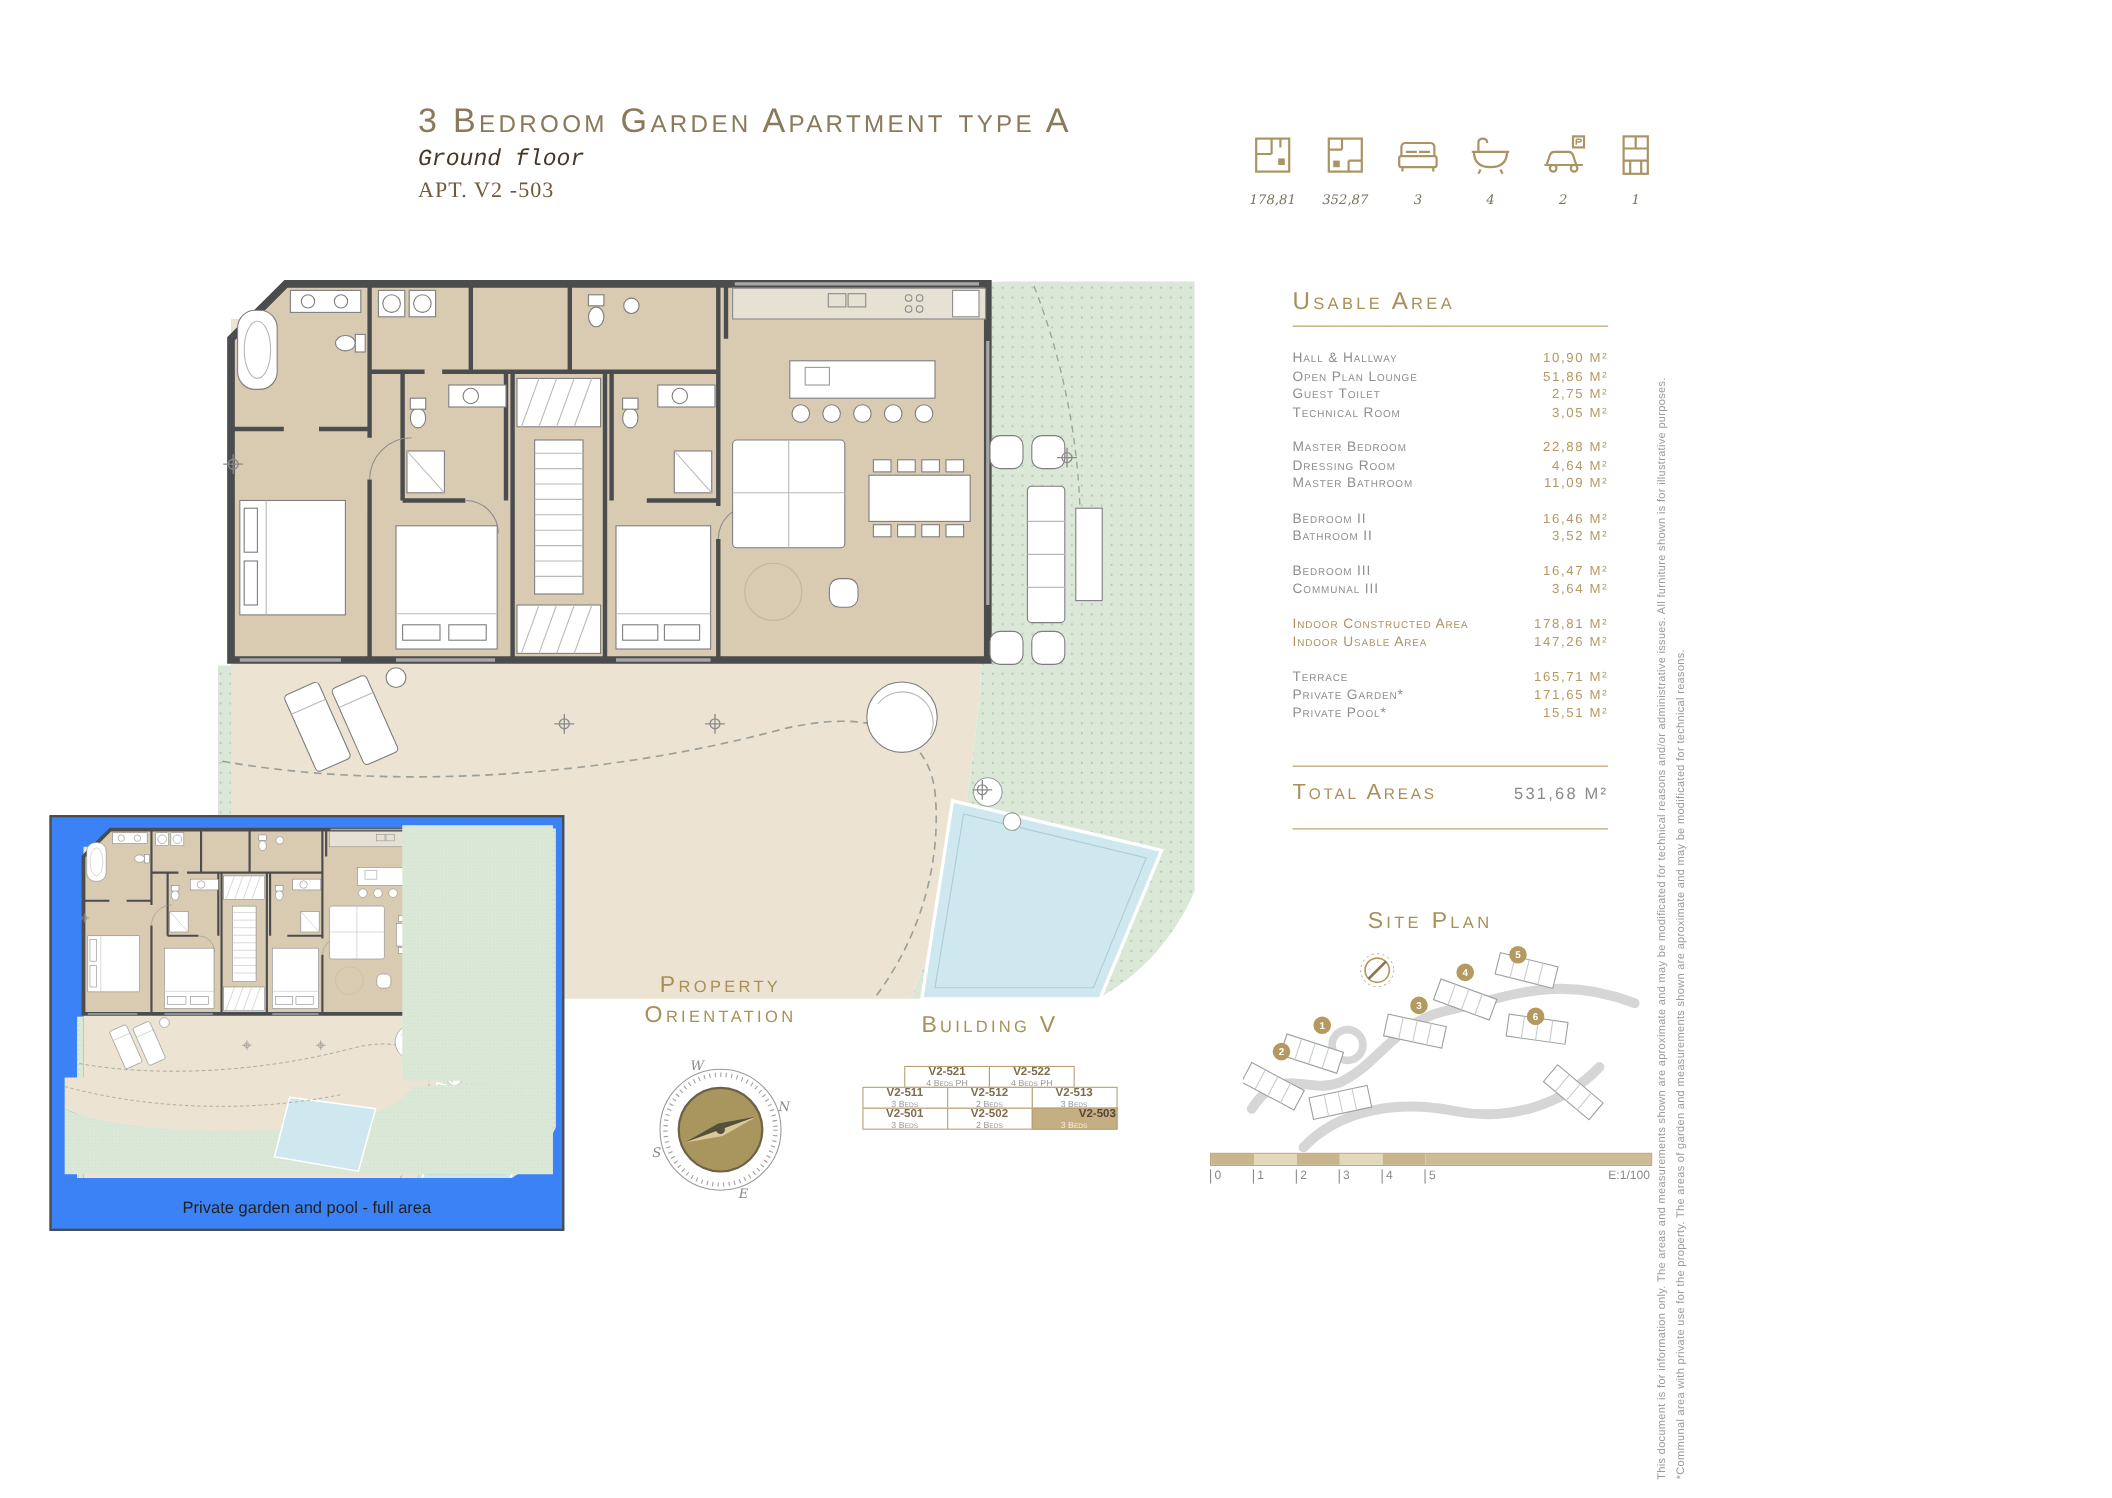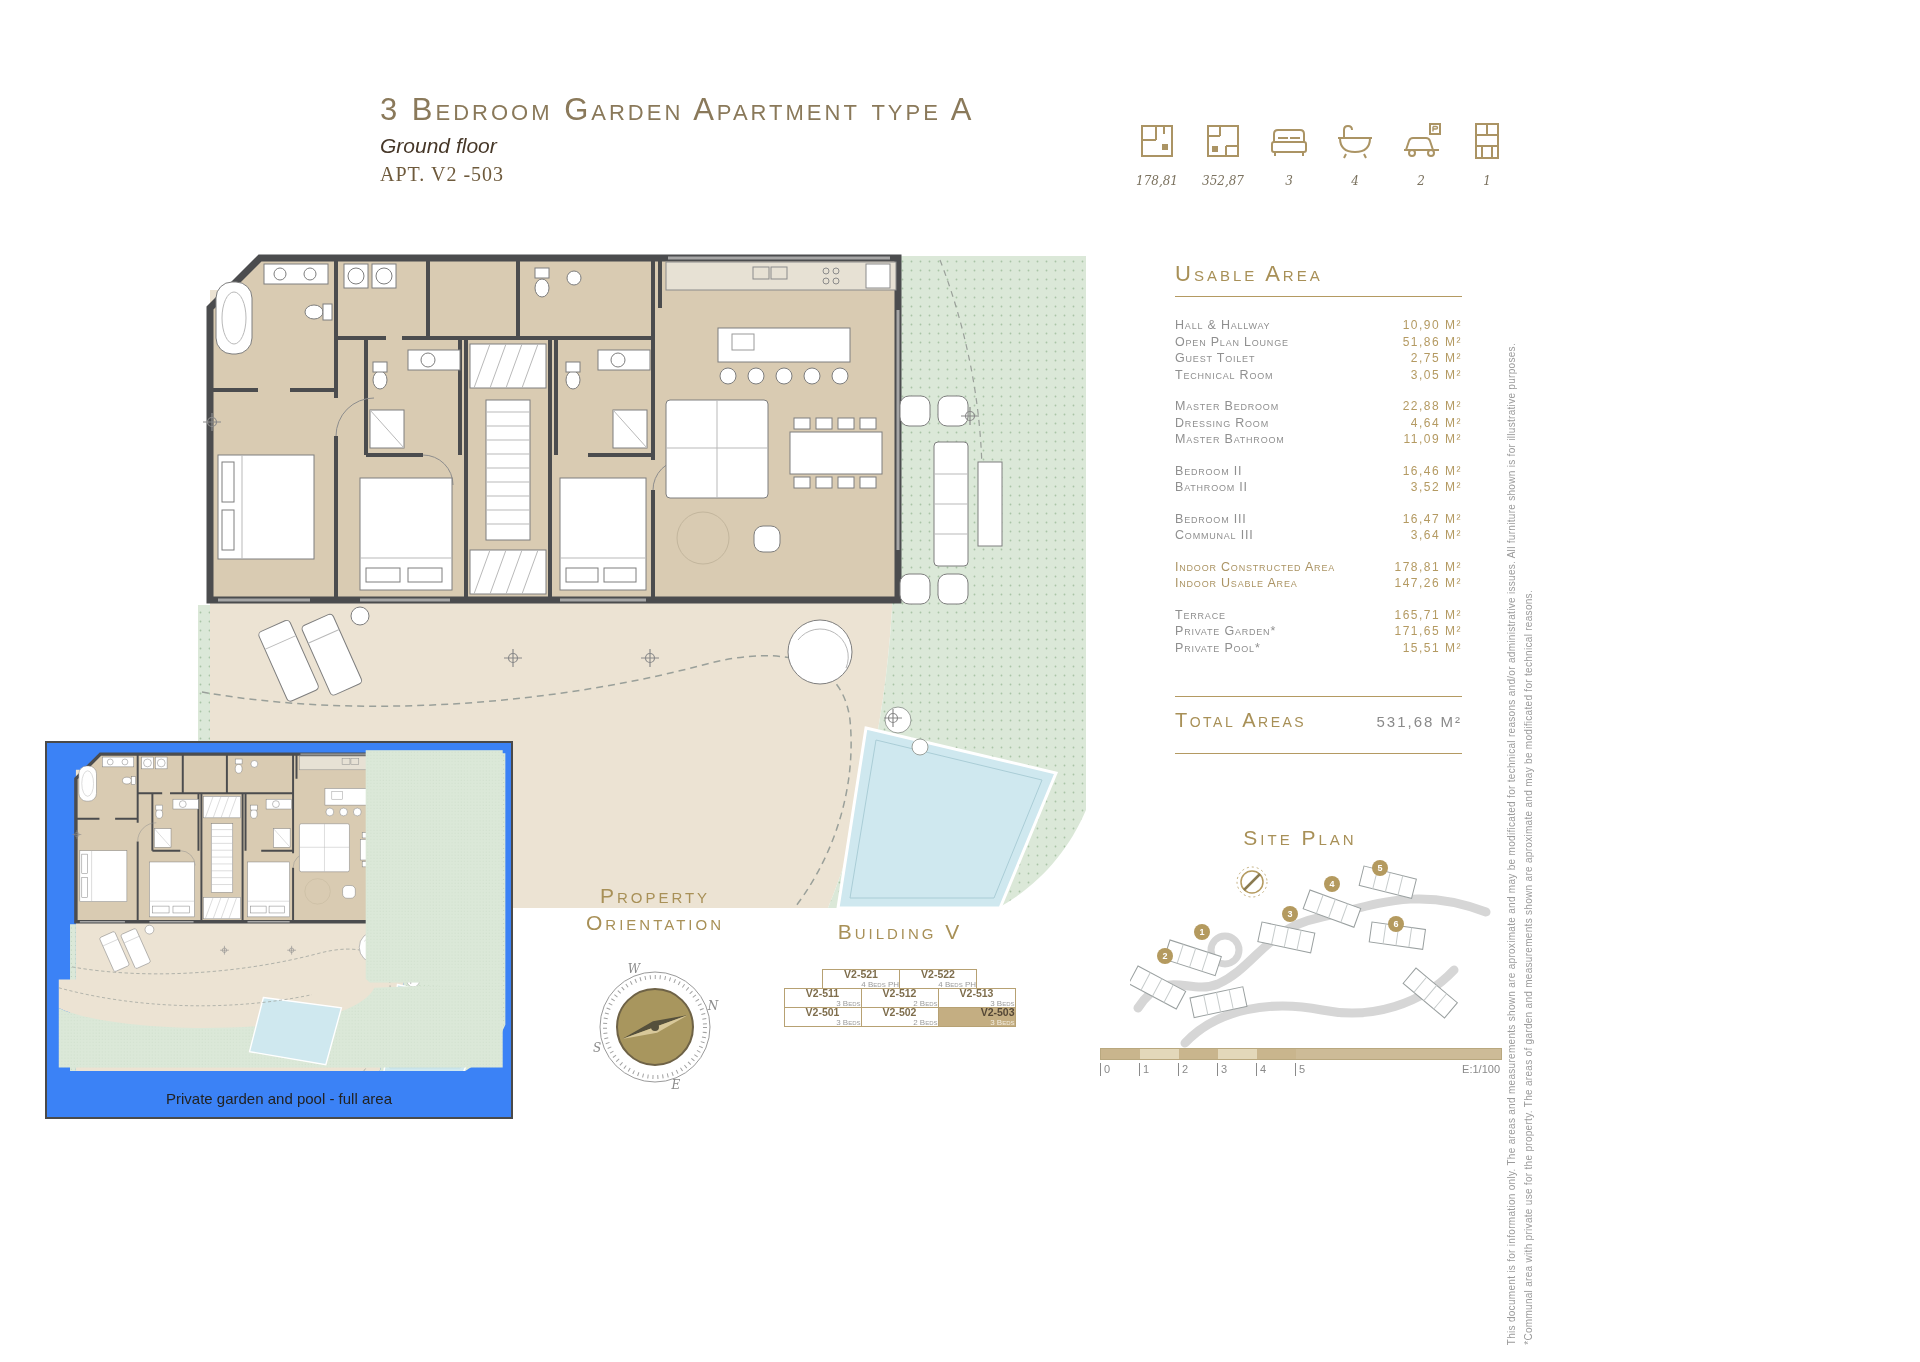--- a/index.html
+++ b/index.html
@@ -1,21 +1,21 @@
 <!DOCTYPE html>
 <html><head>
 <meta charset="utf-8">
 <style>
   html,body{margin:0;padding:0;background:#fff;}
   .page{position:relative;width:1920px;height:1362px;background:#fff;overflow:hidden;
         font-family:"Liberation Sans",sans-serif;color:#8f8f8f;}
   
   .header{position:absolute;left:380px;top:92px;width:700px;text-align:left;}
   .title{font-variant:small-caps;font-size:31px;letter-spacing:3px;color:#8a795a;font-weight:500;}
-  .subtitle{font-family:Liberation Sans, sans-serif;font-style:italic;font-size:21px;color:#463728;margin-top:6px;}
+  .subtitle{font-family:Liberation Mono, monospace;font-style:italic;font-size:21px;color:#463728;margin-top:6px;}
   .apt{font-family:"Liberation Serif",serif;font-size:20px;color:#6e5a3c;letter-spacing:1px;margin-top:5px;}
   
   .specs{position:absolute;left:1130px;top:120px;display:flex;gap:12px;}
   .spec{width:54px;text-align:center;}
   .spec svg{display:block;margin:0 auto;}
   .spec .num{font-family:"DejaVu Serif","Liberation Serif",serif;font-style:italic;font-size:12px;color:#7b725f;margin-top:12px;}
   
   .area-col{position:absolute;left:1175px;top:261px;width:287px;}
   .area-heading{font-variant:small-caps;font-size:22px;letter-spacing:3px;color:#a89057;}
   .gold-rule{border-top:1px solid #b49a62;margin:9px 0 0 0;}
@@ -49,21 +49,21 @@
   .orient .oh{font-variant:small-caps;font-size:21px;letter-spacing:3px;color:#a89057;line-height:27px;}
   .orient svg{margin-top:16px;}
   
   .building{position:absolute;left:770px;top:920px;width:260px;text-align:center;}
   .building .bh{font-variant:small-caps;font-size:21px;letter-spacing:3px;color:#a89057;}
   .bv-table{margin-top:26px;}
   .bv-row{display:flex;justify-content:center;}
   .bv-cell{width:78px;height:20px;border:1px solid #b7a173;background:#fff;box-sizing:border-box;
            display:flex;flex-direction:column;justify-content:center;margin-left:-1px;margin-top:-1px;}
   .bv-unit{font-size:10.5px;font-weight:bold;color:#7e6d4c;line-height:12px;}
-  .bv-beds{font-variant:small-caps;font-size:8px;color:#9a9a9a;line-height:10px;text-align:right;}
+  .bv-beds{font-variant:small-caps;font-size:8px;color:#9a9a9a;line-height:10px;}
   .bv-cell.hl{background:#c4ae82;}
   .bv-cell.hl .bv-unit{color:#544736;text-align:right;}
   .bv-cell.hl .bv-beds{color:#f3eee2;}
   
   .inset{position:absolute;left:45px;top:703px;width:468px;height:378px;border:2px solid #4a4a4a;background:#3b82f6;box-sizing:border-box;margin-top:38px;}
   .inset svg{display:block;margin:2px auto 0 auto;}
   .inset-caption{position:absolute;left:0;right:0;bottom:10px;text-align:center;font-size:15px;color:#222;}
   
   .mainplan{position:absolute;left:198px;top:250px;}
   

